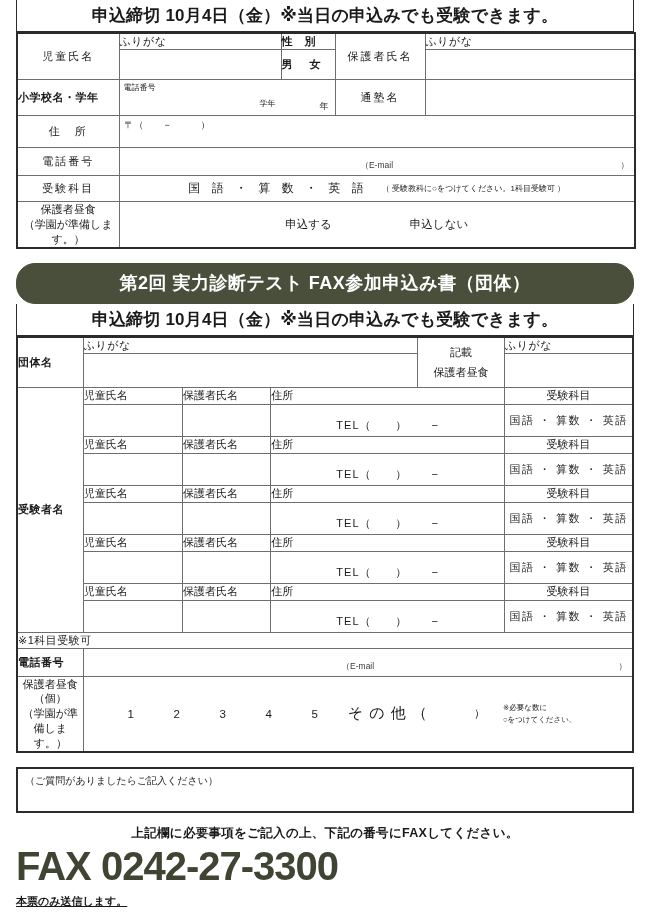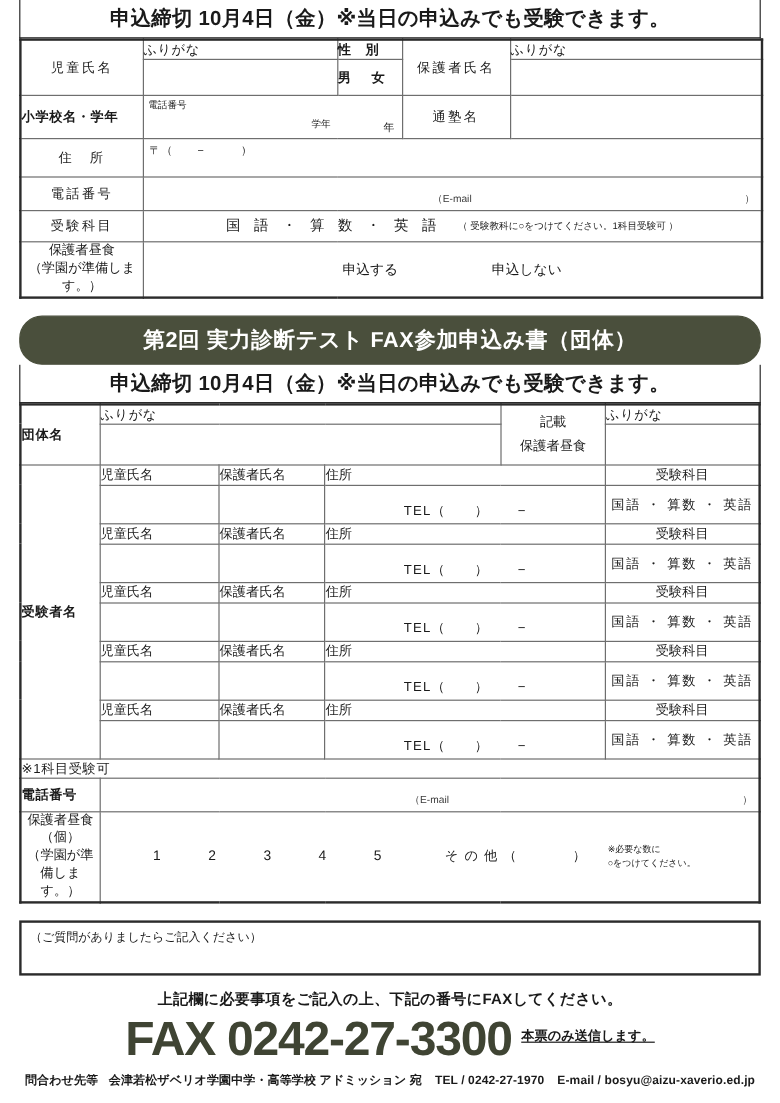--- a/index.html
+++ b/index.html
@@ -108,24 +108,25 @@
   
   .fax-instruction {
     text-align: center;
     font-size: 12.5px;
     font-weight: bold;
     margin-top: 12px;
     letter-spacing: 0.3px;
   }
   .fax-line {
     display: flex;
-    align-items: center;
+    align-items: flex-start;
     justify-content: center;
     margin-top: 4px;
     gap: 8px;
+    flex-direction: column;
   }
   .fax-number {
     font-size: 40px;
     font-weight: bold;
     color: #3f4433;
     letter-spacing: -1px;
     line-height: 1;
     font-family: "Liberation Sans", "DejaVu Sans", sans-serif;
   }
   .fax-sub {
@@ -343,21 +344,21 @@
         <tr>
           <td class="two-line" style="height:36px">
             <div>保護者昼食（個）</div>
             <div>（学園が準備します。）</div>
           </td>
           <td colspan="5" style="height:36px">
             <div style="display:flex;align-items:center;padding-left:24px">
               <span class="lunch-nums">
                 <span class="n">1</span><span class="n">2</span><span class="n">3</span><span class="n">4</span><span class="n">5</span>
               </span>
-              <span class="lunch-other" style="margin-left:33px;font-size:11px">そ の 他 （</span>
+              <span class="lunch-other" style="margin-left:10px;font-size:15px">そ の 他 （</span>
               <span style="display:inline-block;width:46px"></span>
               <span style="font-size:11px">）</span>
               <span class="lunch-note" style="margin-left:18px">
                 <span style="display:block">※必要な数に</span>
                 <span style="display:block">○をつけてください。</span>
               </span>
             </div>
           </td>
         </tr>
       </tbody>

